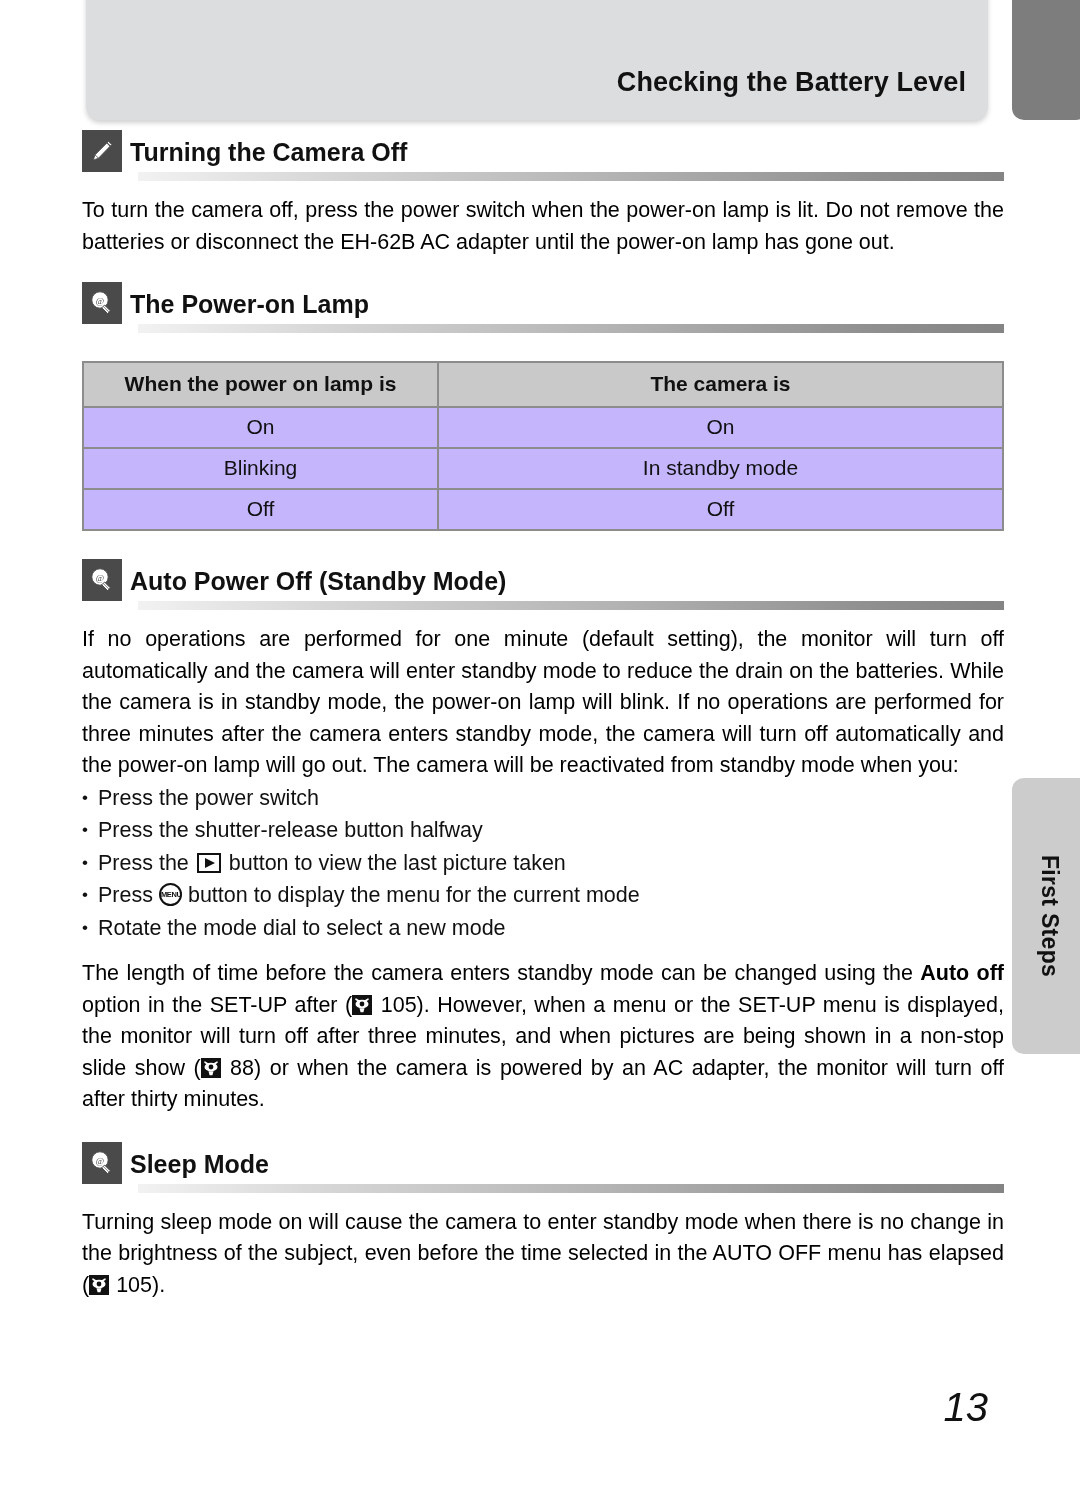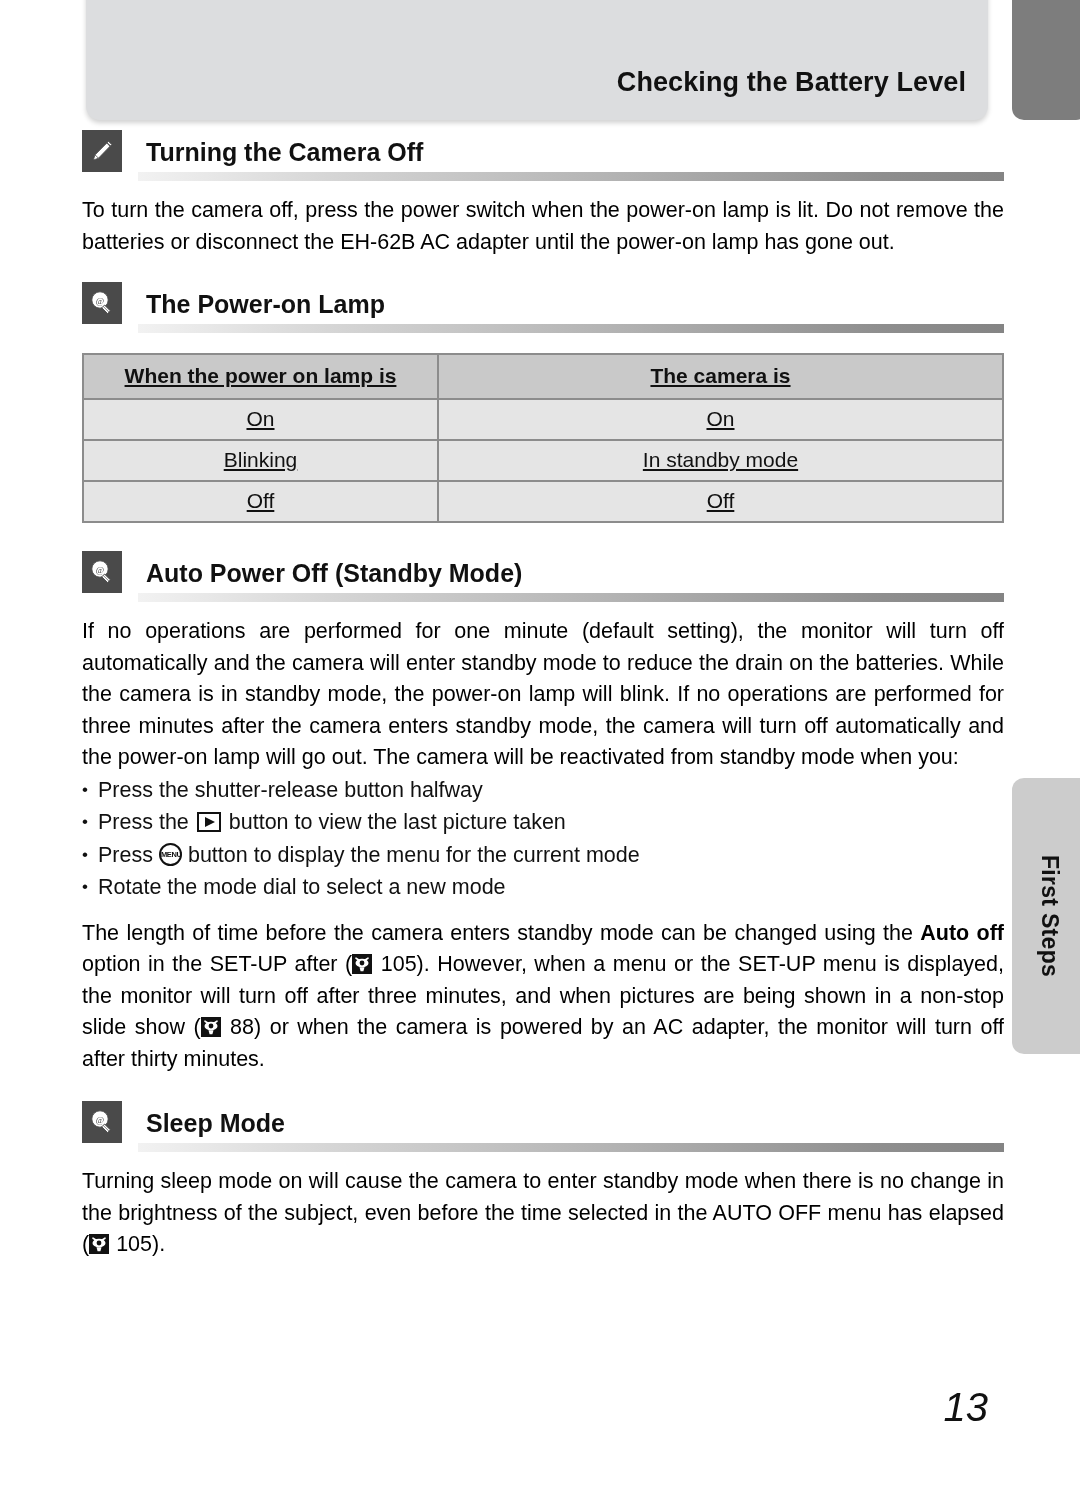--- a/index.html
+++ b/index.html
@@ -92,21 +92,21 @@
     display: flex;
     align-items: center;
     justify-content: center;
     position: relative;
   }
   .sec-icon svg { display: block; }
   .sec-title {
     font-size: 25px;
     font-weight: bold;
     color: #111;
-    margin-left: 24px;
+    margin-left: 8px;
     line-height: 1;
     padding-bottom: 7px;
     white-space: nowrap;
   }
   .sec-rule {
     height: 9px;
     margin-left: 56px;
     background: linear-gradient(to right, #f2f2f2 0%, #d6d6d6 22%, #b3b3b3 55%, #8f8f8f 85%, #848484 100%);
   }
 
@@ -179,37 +179,36 @@
     vertical-align: -3px;
     margin: 0 1px 0 0;
     position: relative;
   }
   .ico-ref svg { position: absolute; left: 0; top: 0; }
 
   
   table.lamp {
     border-collapse: collapse;
     width: 922px;
-    margin-top: 20px;
+    margin-top: 28px;
     font-size: 21px;
     color: #111;
-    text-decoration: underline;
   }
   table.lamp th, table.lamp td {
     border: 2px solid #8c8c8c;
     text-align: center;
     padding: 7px 4px 8px;
   }
   table.lamp th {
     background: #c9c9c9;
     font-weight: bold;
     font-size: 21px;
     padding: 9px 4px 10px;
   }
-  table.lamp td { background: #e5e5e5; }
+  table.lamp td { background: #c4b5fd; }
   table.lamp col.c1 { width: 355px; }
 
   
   .page-num {
     position: absolute;
     right: 92px; bottom: 56px;
     font-size: 40px;
     font-style: italic;
     font-weight: normal;
     color: #111;
@@ -298,20 +297,21 @@
           <path d="M16.2 18.4 L21.9 24.1 M17.6 17.0 L23.3 22.7" stroke="#4a4a4a" stroke-width="0.7"></path>
           <text x="13" y="16" font-size="9" font-family="'Liberation Serif',serif" fill="#4a4a4a" text-anchor="middle" font-style="italic">@</text>
         </svg>
       </div>
       <div class="sec-title">Auto Power Off (Standby Mode)</div>
     </div>
     <div class="sec-rule"></div>
     <p class="body">If no operations are performed for one minute (default setting), the monitor will turn off automatically and the camera will enter standby mode to reduce the drain on the batteries. While the camera is in standby mode, the power-on lamp will blink. If no operations are performed for three minutes after the camera enters standby mode, the camera will turn off automatically and the power-on lamp will go out. The camera will be reactivated from standby mode when you:</p>
 
     <ul class="bullets">
+      <li><span>Press the power switch</span></li>
       <li><span>Press the shutter-release button halfway</span></li>
       <li><span>Press the</span>
         <span class="ico-play"></span>
         <span>button to view the last picture taken</span></li>
       <li><span>Press</span>
         <span class="ico-menu"><span>MENU</span></span>
         <span>button to display the menu for the current mode</span></li>
       <li><span>Rotate the mode dial to select a new mode</span></li>
     </ul>
 

